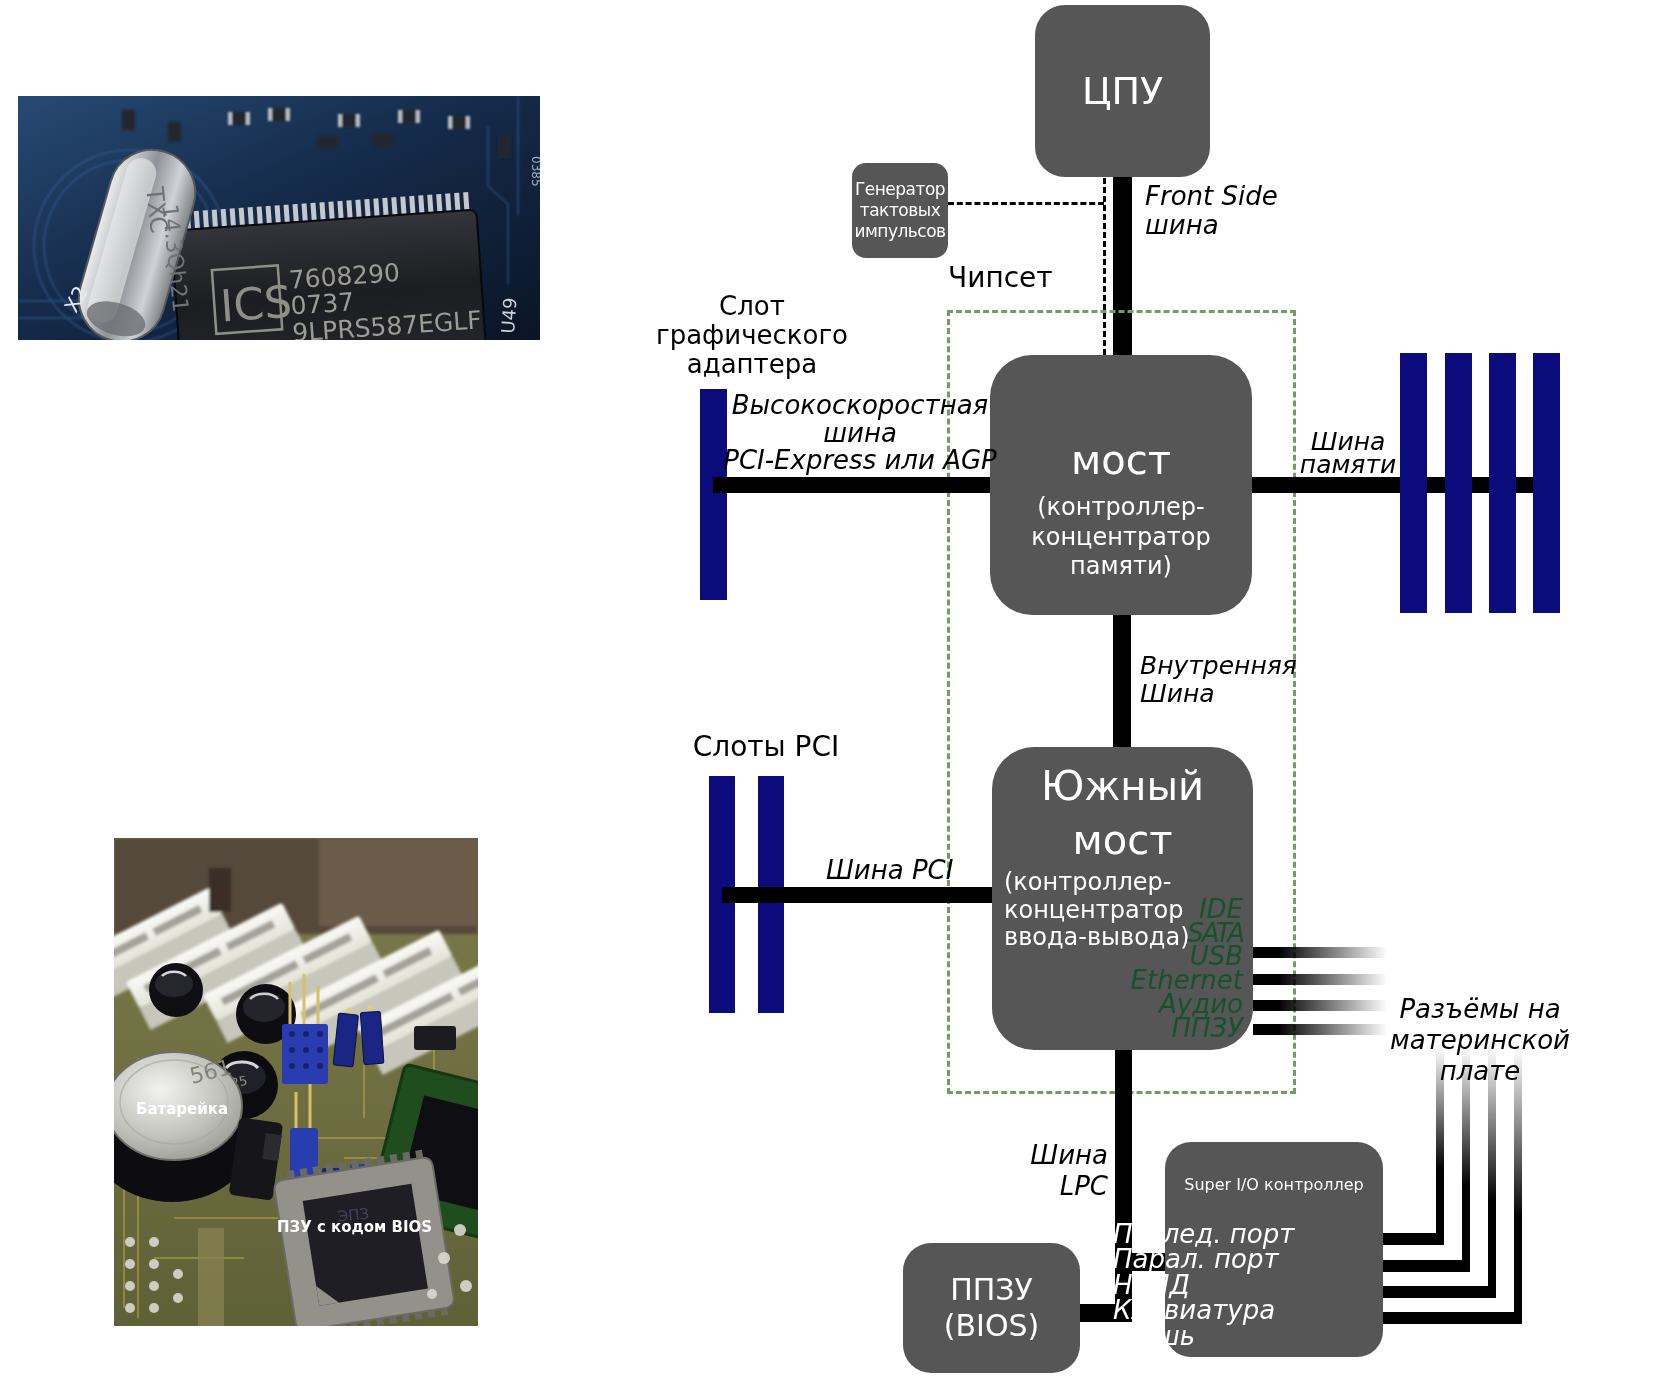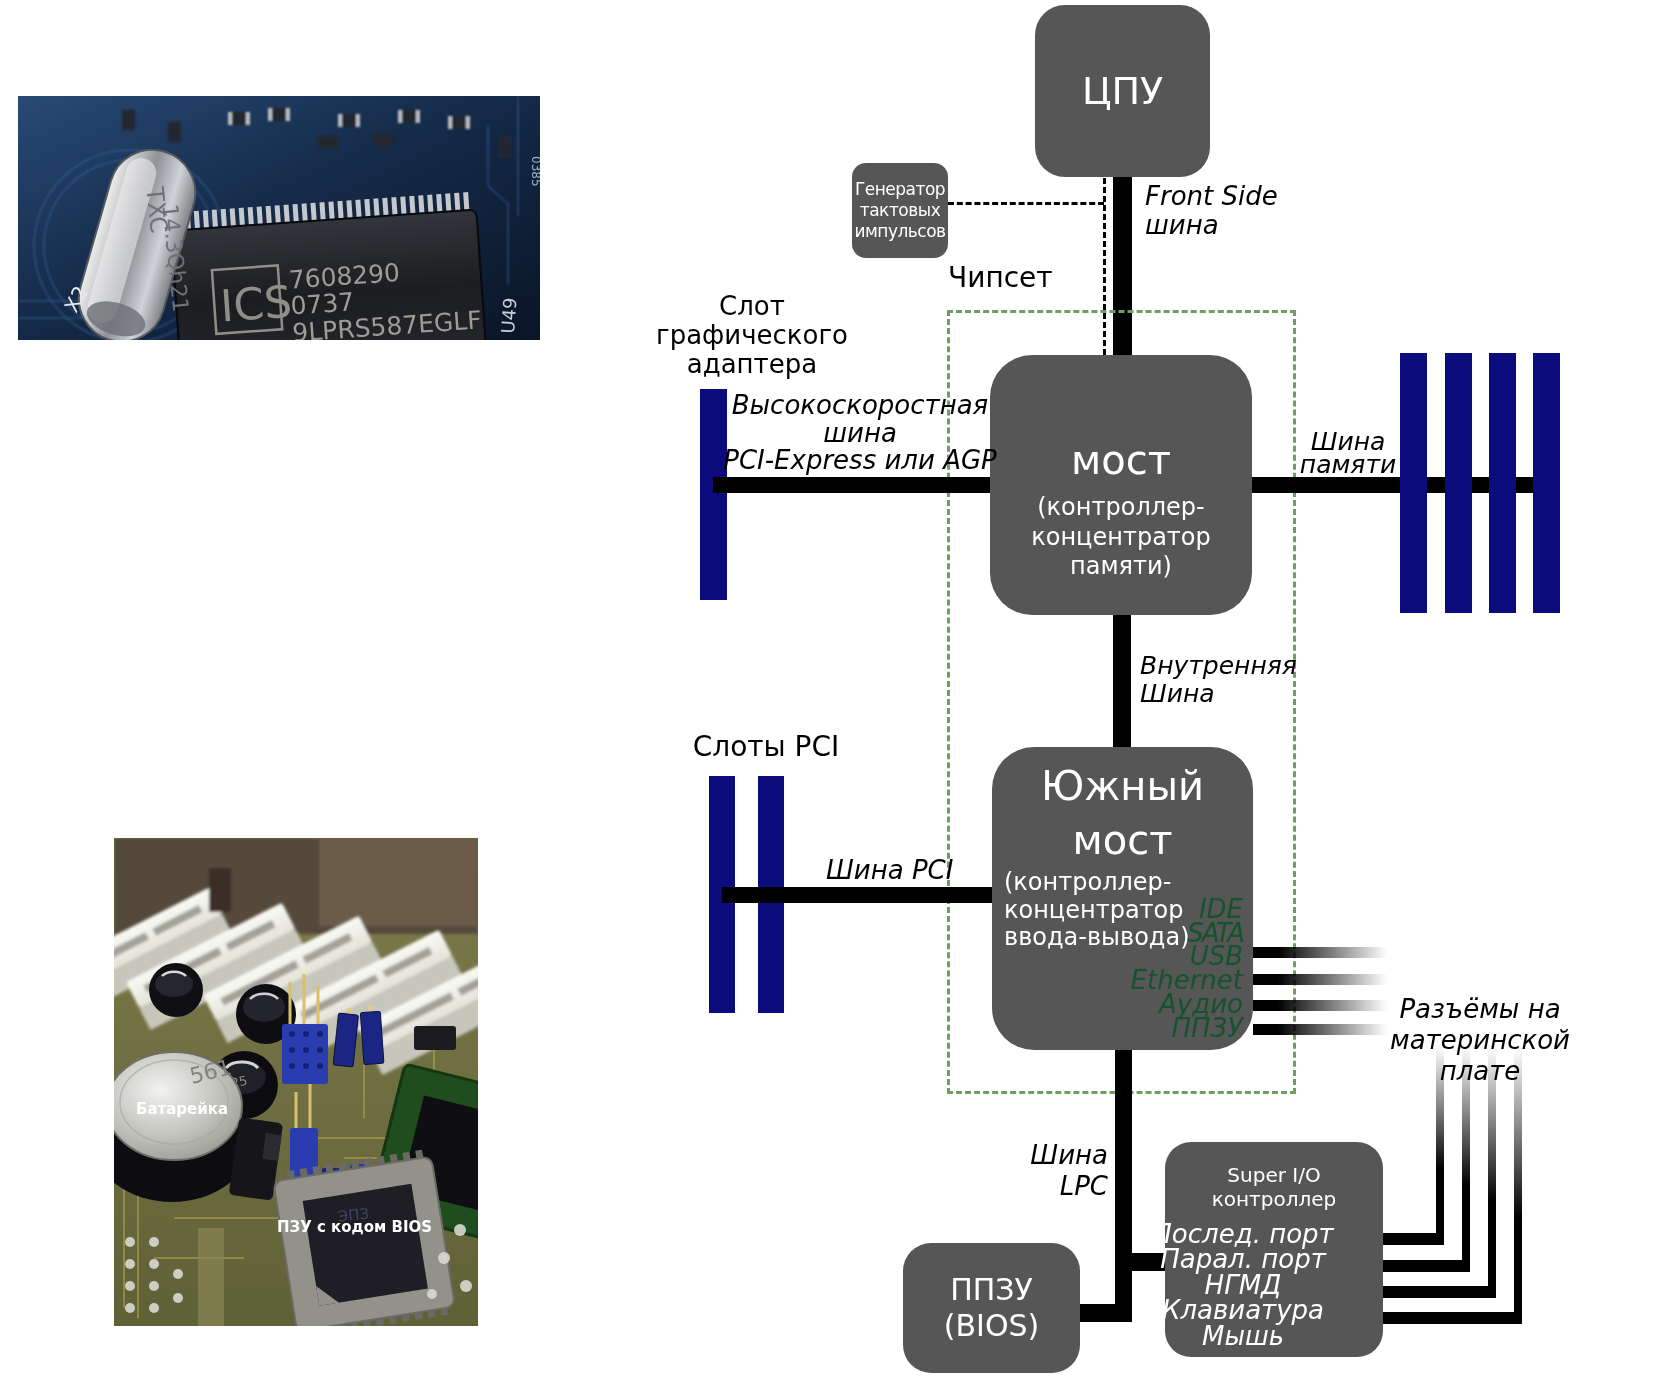--- a/index.html
+++ b/index.html
@@ -14,21 +14,21 @@
   .ctr{text-align:center;}
   .rt{text-align:right;}
   .dashv{position:absolute;width:0;border-left:3px dashed #000;}
   .dashh{position:absolute;height:0;border-top:3px dashed #000;}
   .chipset{position:absolute;border:3px dashed #6f9e62;}
   .fadeR{position:absolute;height:11px;background:linear-gradient(to right,#000 0%,#000 18%,rgba(0,0,0,0) 96%);}
   .fadeV{position:absolute;width:8px;background:linear-gradient(to top,#000 0%,#000 38%,rgba(0,0,0,0.03) 97%);}
   .elbow{position:absolute;height:12px;background:#000;}
   .nbline{position:absolute;left:0;width:100%;text-align:center;color:#fff;}
   .ports{position:absolute;text-align:right;color:#14532d;font-style:italic;font-size:26px;line-height:23.7px;}
-  .ports2{position:absolute;text-align:center;color:#fff;font-style:italic;font-size:26px;line-height:25.4px;}
+  .ports2{position:absolute;text-align:left;color:#fff;font-style:italic;font-size:26px;line-height:25.4px;}
   svg text{font-family:"DejaVu Sans","Liberation Sans",sans-serif;}
 </style>
 </head>
 <body>
 
 <div id="stage">
 
   <div class="abs" style="left:18px;top:96px;width:522px;height:244px;">
     <svg width="522" height="244" viewBox="0 0 522 244">
       <defs>
@@ -381,21 +381,21 @@
   </div>
   <div class="bus" style="left:1130px;top:1253px;width:35px;height:18px;"></div>
   <div class="bus" style="left:1078px;top:1304px;width:39px;height:18px;"></div>
 
   <div class="box" style="left:903px;top:1243px;width:177px;height:130px;border-radius:28px;font-size:30px;line-height:36px;display:flex;flex-direction:column;justify-content:center;">
     <span>ППЗУ</span>
     <span>(BIOS)</span>
   </div>
 
   <div class="box" style="left:1165px;top:1142px;width:218px;height:215px;border-radius:26px;">
-    <div class="nbline" style="top:21px;font-size:20px;">Super I/O контроллер</div>
+    <div class="nbline" style="top:33px;font-size:16px;">Super I/O контроллер</div>
   </div>
   <div class="ports2" style="right:303px;top:1222px;width:260px;">
     <span style="display:block">Послед. порт</span>
     <span style="display:block">Парал. порт</span>
     <span style="display:block">НГМД</span>
     <span style="display:block">Клавиатура</span>
     <span style="display:block">Мышь</span>
   </div>
 
 </div>

